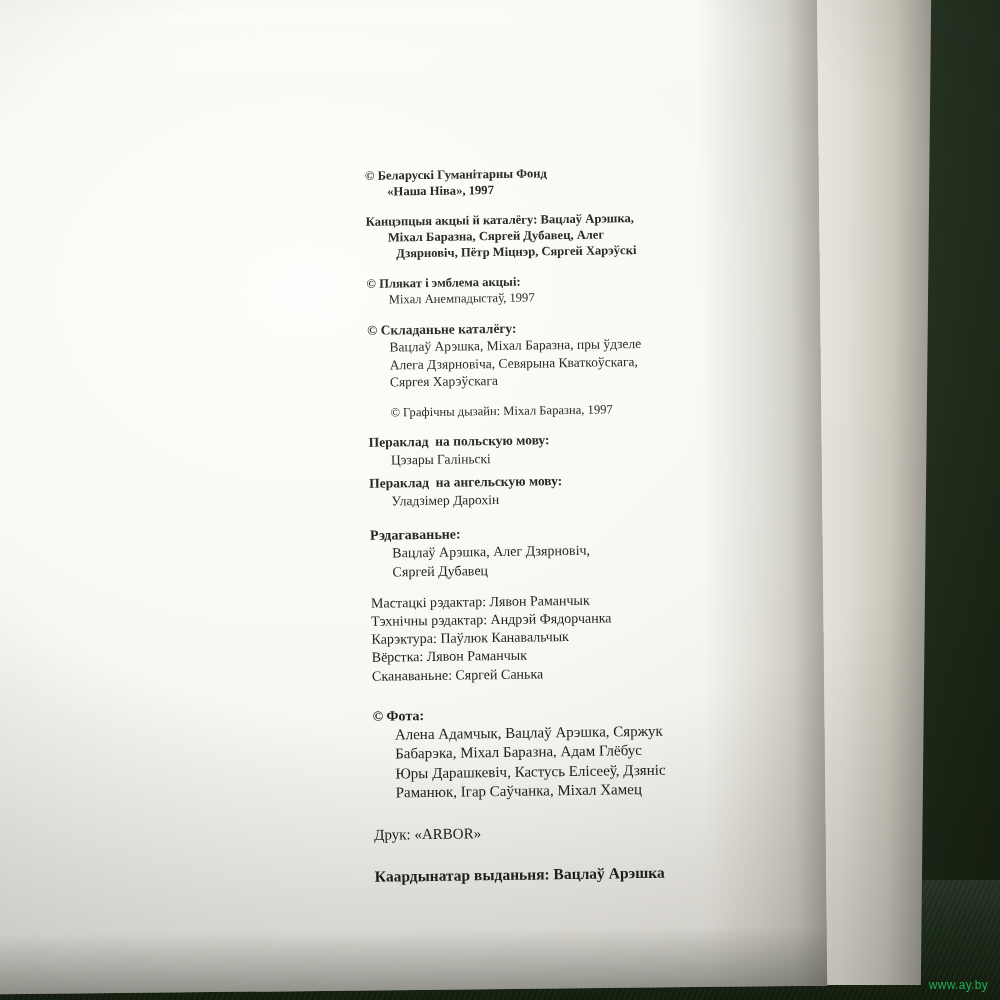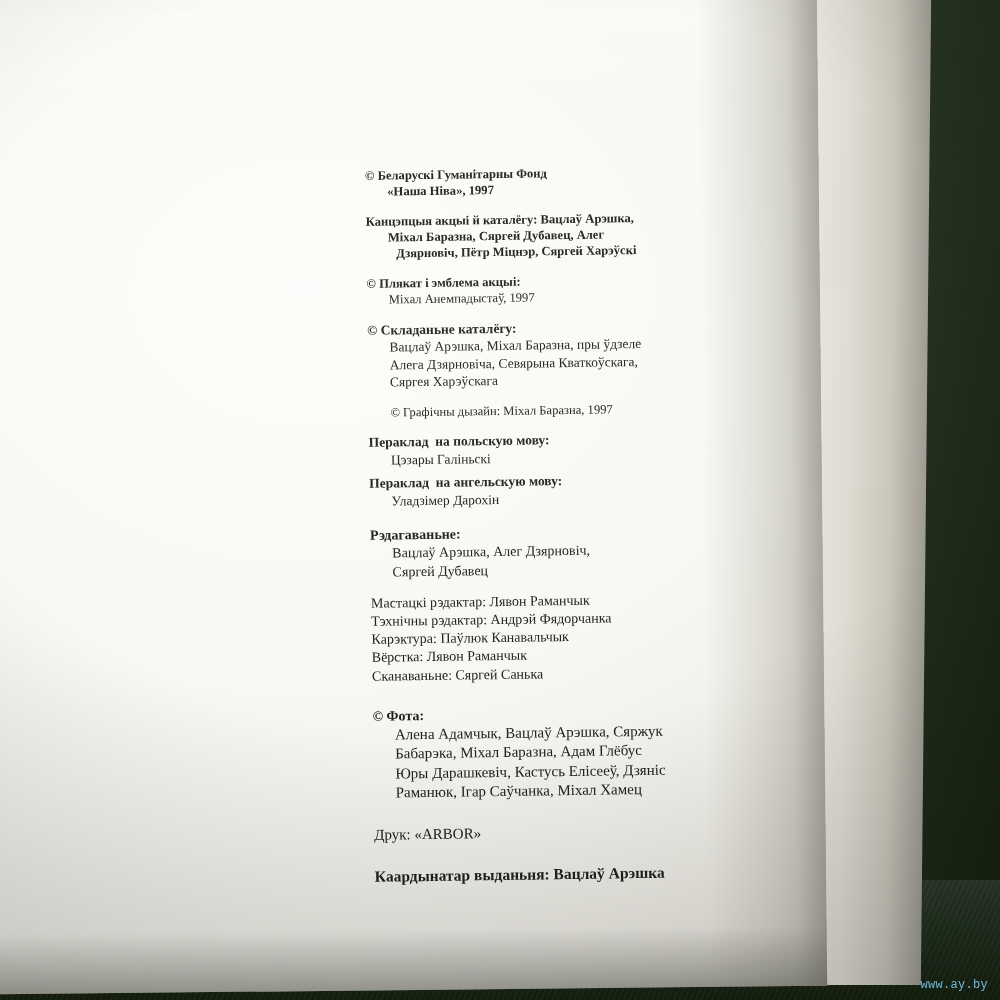--- a/index.html
+++ b/index.html
@@ -120,22 +120,22 @@
   .block-credits .ln { font-size: 14px; }
   .block-photo .ln { font-size: 15px; }
   .block-photo .b { font-size: 14px; }
   .block-print .ln { font-size: 15px; }
   .block-coord .ln { font-size: 15.5px; }
 
   .watermark {
     position: absolute;
     right: 12px;
     bottom: 8px;
-    color: #7dd3fc;
-    font-family: Liberation Mono, monospace;
+    color: #22c55e;
+    font-family: Liberation Sans, sans-serif;
     font-size: 12px;
     opacity: .85;
     letter-spacing: .3px;
   }
   
   .soft-top {
     position: absolute;
     left: 0; top: 0; width: 830px; height: 120px;
     background: linear-gradient(180deg, rgba(255,255,255,0.35) 0%, rgba(255,255,255,0) 100%);
     pointer-events: none;

